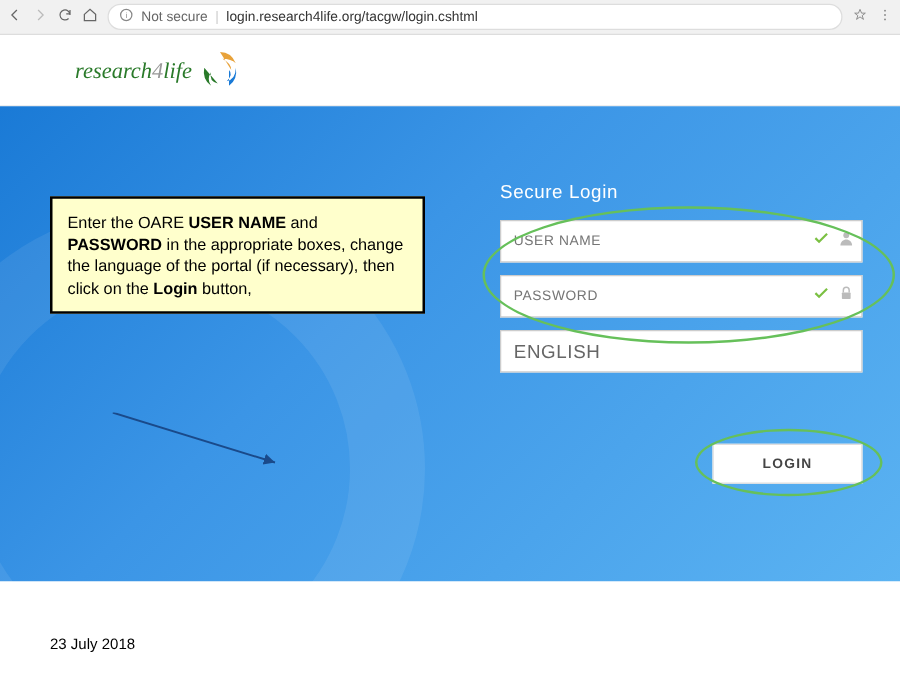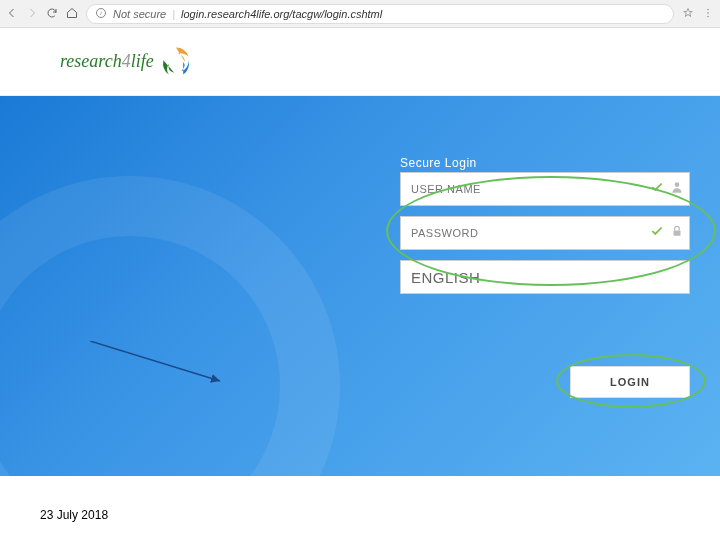--- a/index.html
+++ b/index.html
@@ -1,41 +1,41 @@
 <!DOCTYPE html>
 <html><head>
 <meta charset="utf-8">
 <style>
   * { box-sizing: border-box; margin: 0; padding: 0; }
   body { font-family: Arial, sans-serif; width: 720px; height: 540px; background: #fff; overflow: hidden; position: relative; }
 
   
   .chrome { height: 28px; background: #f1f1f1; border-bottom: 1px solid #ddd; display: flex; align-items: center; padding: 0 6px; gap: 8px; font-size: 11px; color: #555; }
   .chrome .nav-icons { display: flex; gap: 8px; align-items: center; }
-  .chrome .addr { flex: 1; display: flex; align-items: center; gap: 6px; background: #fff; border: 1px solid #ddd; border-radius: 12px; padding: 2px 8px; color: #666; font-style: italic; }
+  .chrome .addr { flex: 1; display: flex; align-items: center; gap: 6px; background: #fff; border: 1px solid #ddd; border-radius: 12px; padding: 2px 8px; color: #666; }
   .chrome svg { width: 12px; height: 12px; }
 
   
-  .logo-bar { height: 68px; background: #fff; display: flex; align-items: center; padding-left: 60px; border-bottom: 1px solid #eee; }
+  .logo-bar { height: 57px; background: #fff; display: flex; align-items: center; padding-left: 60px; border-bottom: 1px solid #eee; }
   .logo { display: flex; align-items: center; gap: 4px; }
   .logo-swirl { width: 36px; height: 36px; }
   .logo-text { font-size: 18px; color: #2a7a2a; font-style: italic; font-family: Georgia, serif; }
   .logo-text .thin { color: #999; font-weight: 300; }
 
   
   .content { position: relative; height: 380px; background: linear-gradient(135deg, #1a7ad6 0%, #3b95e6 40%, #5bb3f2 100%); overflow: visible; }
   .content::before { content: ""; position: absolute; left: -80px; bottom: -120px; width: 300px; height: 300px; border: 60px solid rgba(255,255,255,0.08); border-radius: 50%; }
 
   
   .callout { position: absolute; left: 40px; top: 72px; width: 300px; background: #ffffcc; border: 2px solid #000; padding: 10px 12px; font-size: 13px; line-height: 1.35; color: #000; }
   .callout b { font-weight: bold; }
 
   
   .login-panel { position: absolute; right: 30px; top: 60px; width: 290px; }
-  .login-title { color: #fff; font-size: 12px; font-weight: 300; margin-bottom: 2px; letter-spacing: 0.5px; }
+  .login-title { color: #fff; font-size: 15px; font-weight: 300; margin-bottom: 14px; letter-spacing: 0.5px; }
   .field-wrap { position: relative; margin-bottom: 10px; }
   .field { width: 100%; height: 34px; border: 1px solid #ccc; background: #fff; padding: 0 56px 0 10px; font-size: 11px; color: #888; letter-spacing: 0.5px; }
   .field-icons { position: absolute; right: 6px; top: 50%; transform: translateY(-50%); display: flex; gap: 6px; align-items: center; }
   .field-icons svg { width: 14px; height: 14px; fill: #bbb; }
   .tick svg { fill: #7bc043; }
   .select { width: 100%; height: 34px; border: 1px solid #ccc; background: #fff; padding: 0 10px; font-size: 15px; color: #666; display: flex; align-items: center; letter-spacing: 0.5px; }
   .login-btn { position: absolute; right: 30px; top: 270px; width: 120px; height: 32px; background: #fff; border: 1px solid #ddd; display: flex; align-items: center; justify-content: center; font-size: 11px; font-weight: bold; color: #444; letter-spacing: 1px; }
 
   
   .ellipse { position: absolute; border: 2px solid #66c05a; border-radius: 50%; pointer-events: none; }
@@ -93,20 +93,23 @@
     <svg class="logo-swirl" viewBox="0 0 40 40">
       <path d="M20 4 Q30 4 34 14 Q30 10 22 10 Q30 14 30 20 Z" fill="#e8a23a"></path>
       <path d="M6 18 Q4 28 12 34 Q8 28 12 22 Q10 30 18 32 Z" fill="#2a7a2a"></path>
       <path d="M28 34 Q36 28 34 18 Q34 28 26 30 Q32 24 28 20 Z" fill="#1a7ad6"></path>
     </svg>
   </div>
 </div>
 
 <div class="content">
 
+  <div class="callout">
+    <span>Enter the OARE </span><b>USER NAME</b><span> and </span><b>PASSWORD</b><span> in the appropriate boxes, change the language of the portal (if necessary), then click on the </span><b>Login</b><span> button,</span>
+  </div>
 
   <svg class="arrow-svg" width="140" height="50">
     <defs>
         <marker id="ah" markerWidth="8" markerHeight="8" refX="6" refY="3" orient="auto">
           <path d="M0,0 L6,3 L0,6 Z" fill="#1a4a8a"></path>
         </marker>
       </defs>
     <line x1="0" y1="0" x2="130" y2="40" stroke="#1a4a8a" stroke-width="1.5" marker-end="url(#ah)"></line>
   </svg>
 

